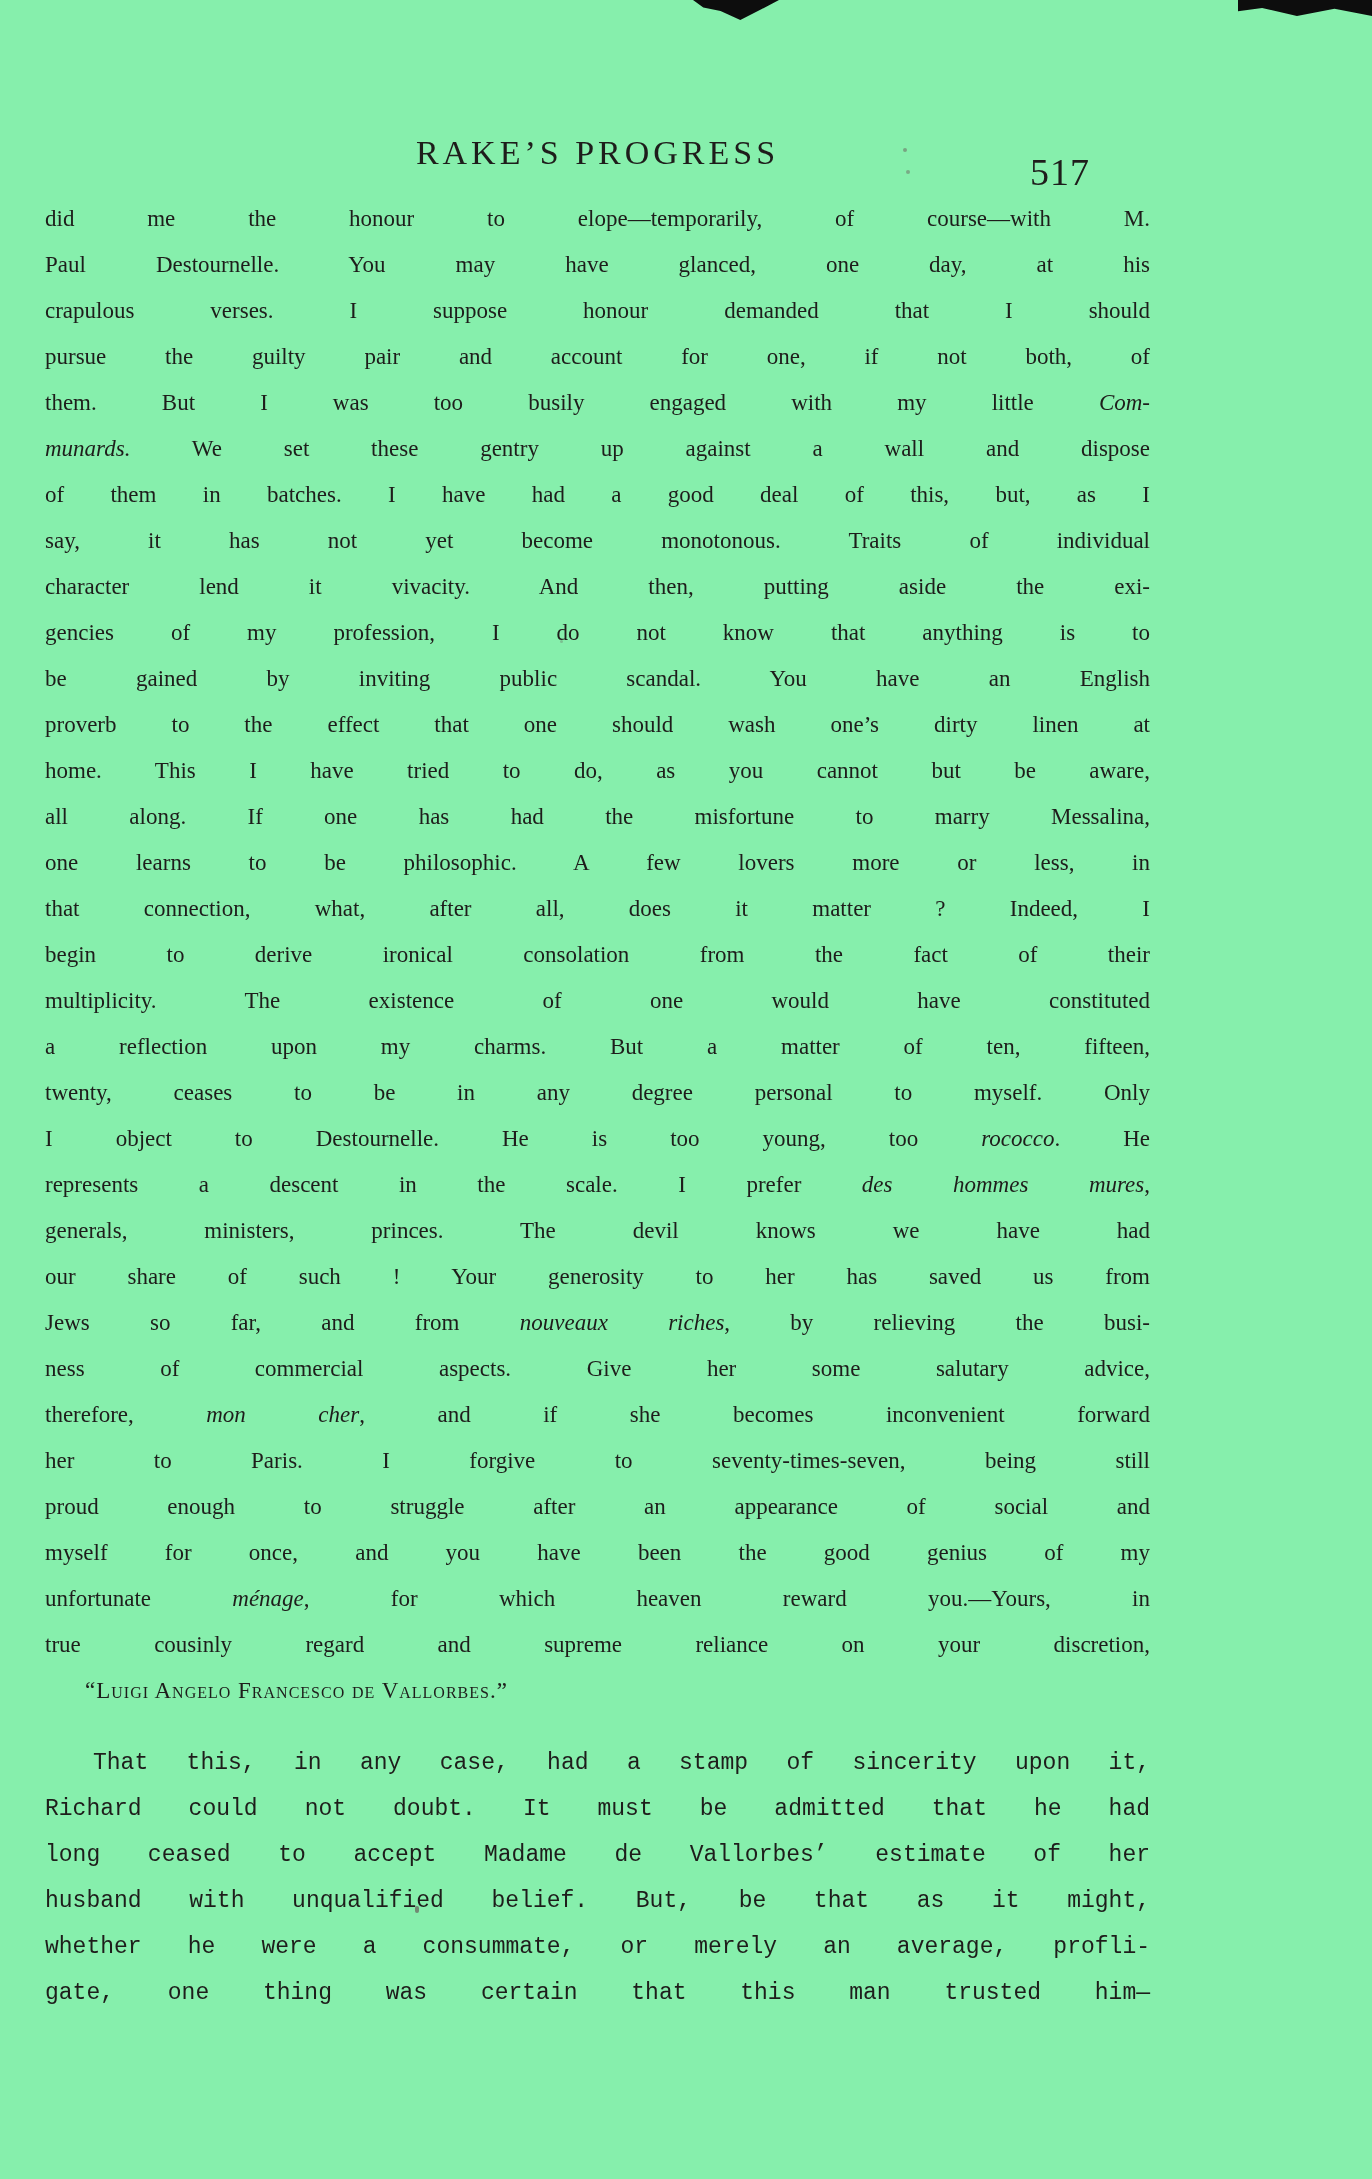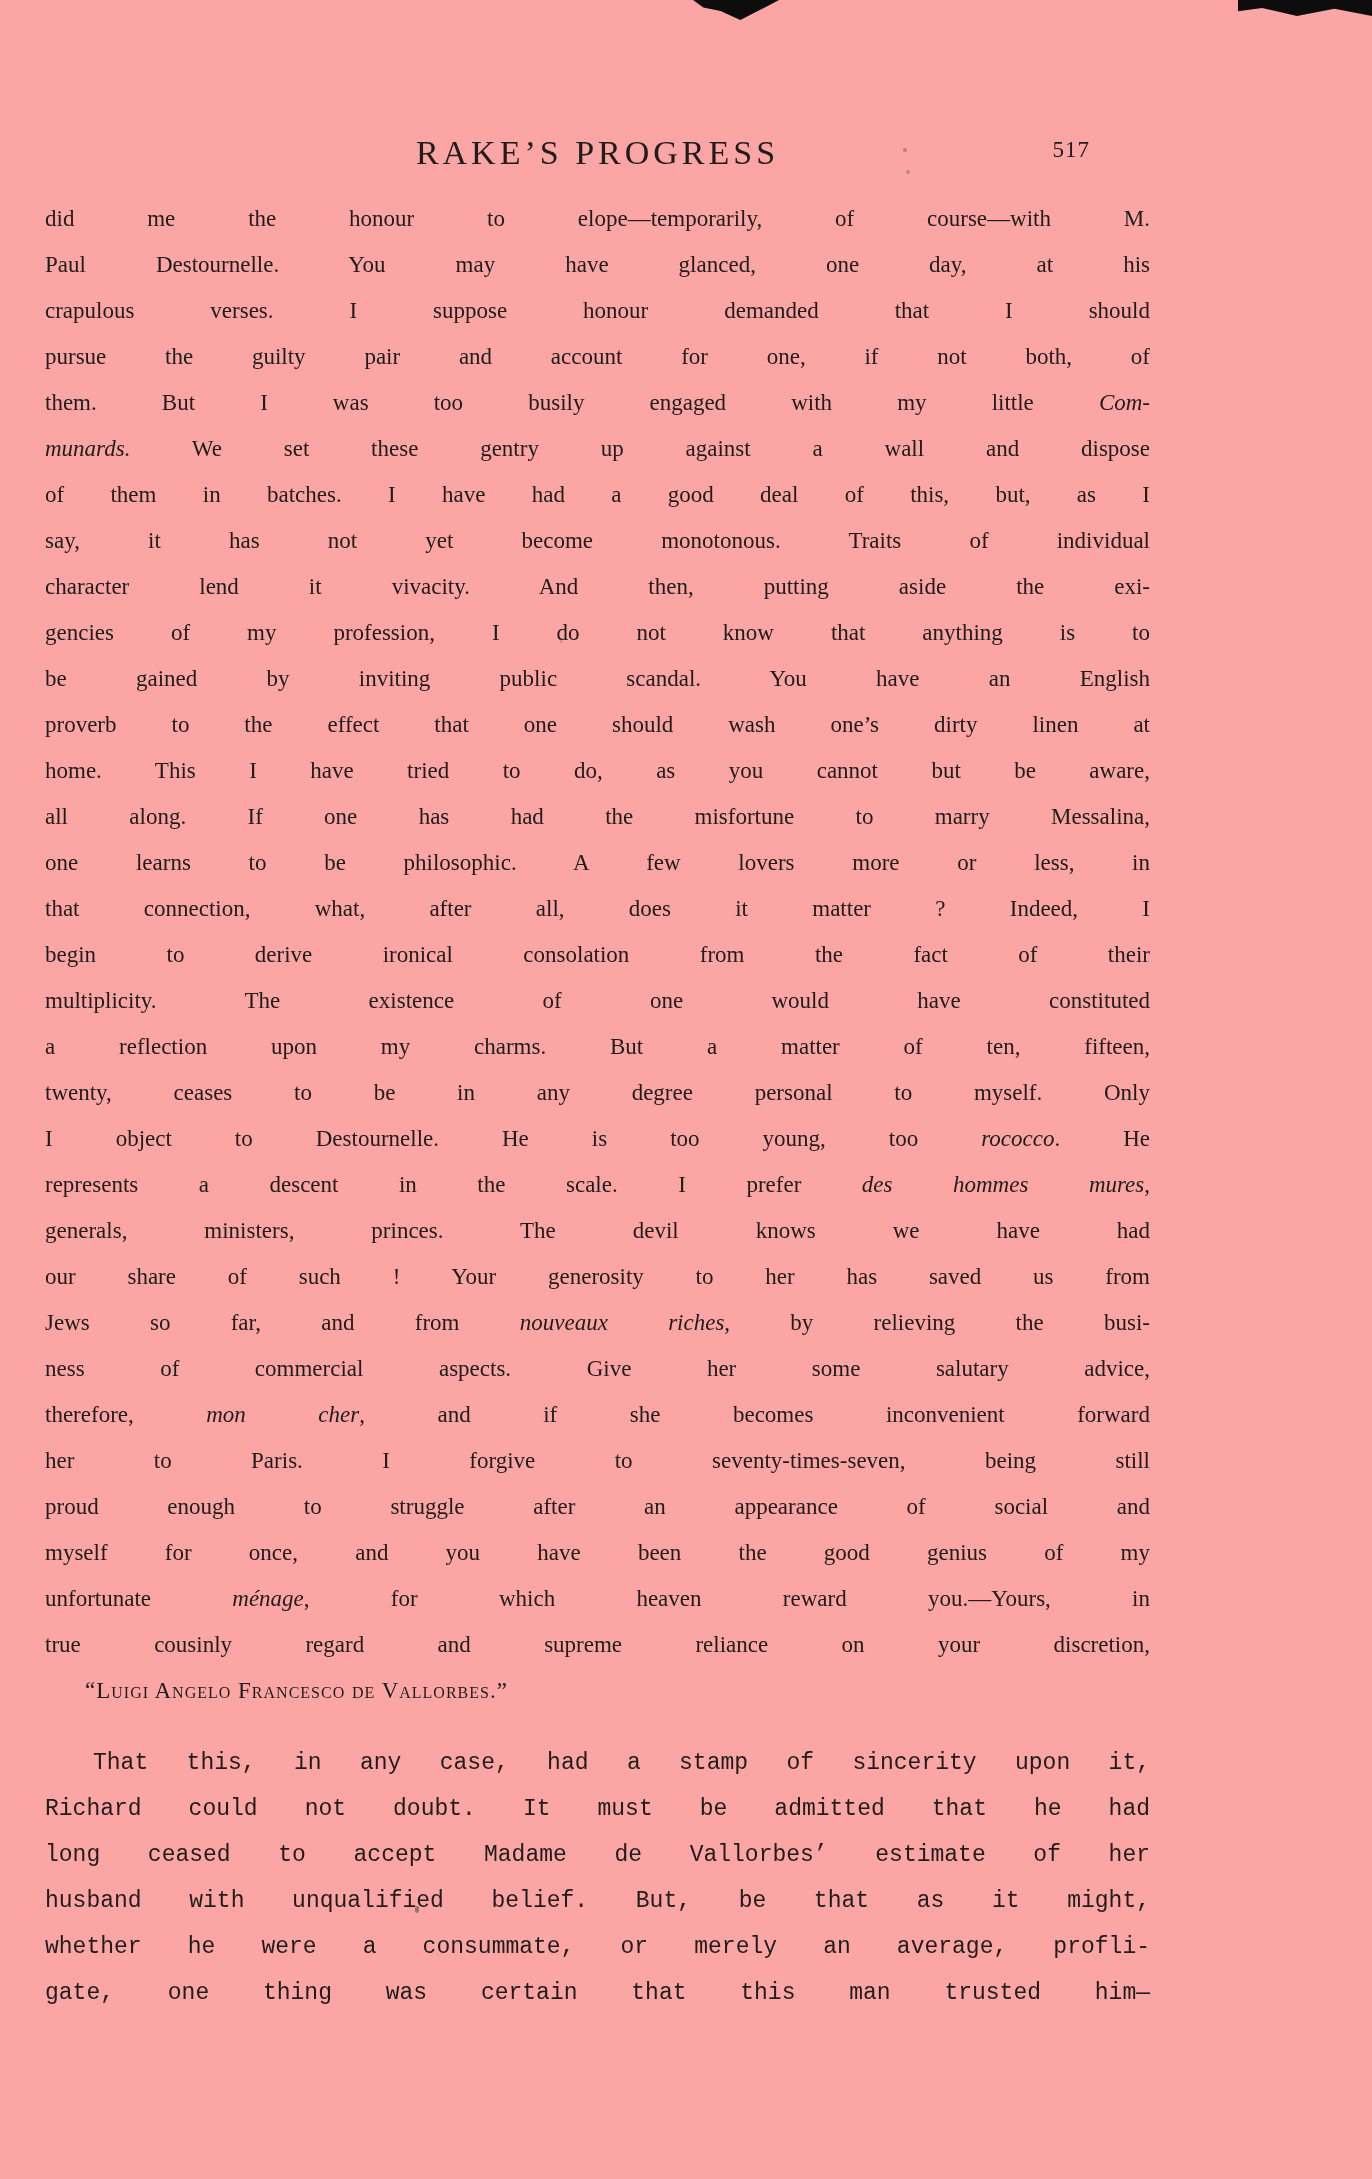--- a/index.html
+++ b/index.html
@@ -4,21 +4,21 @@
 <style>
   html, body {
     margin: 0;
     padding: 0;
     background: #fcfbf8;
   }
   .page {
     position: relative;
     width: 1372px;
     height: 2179px;
-    background: #fca5a5;
+    background: #86efac;
     overflow: hidden;
     font-family: "Liberation Serif", "DejaVu Serif", serif;
     color: #1e1d1b;
   }
   
   .artifact {
     position: absolute;
     background: #0d0d0d;
   }
   .artifact-center {
@@ -46,22 +46,22 @@
     width: 1105px;
     text-align: center;
   }
   .head-title {
     font-size: 34px;
     letter-spacing: 4px;
   }
   .head-page {
     position: absolute;
     right: 60px;
-    top: 3px;
-    font-size: 23px;
+    top: 16px;
+    font-size: 38px;
     letter-spacing: 1px;
   }
 
   .column {
     position: absolute;
     top: 196px;
     left: 45px;
     width: 1105px;
     font-size: 23px;
     line-height: 46px;

